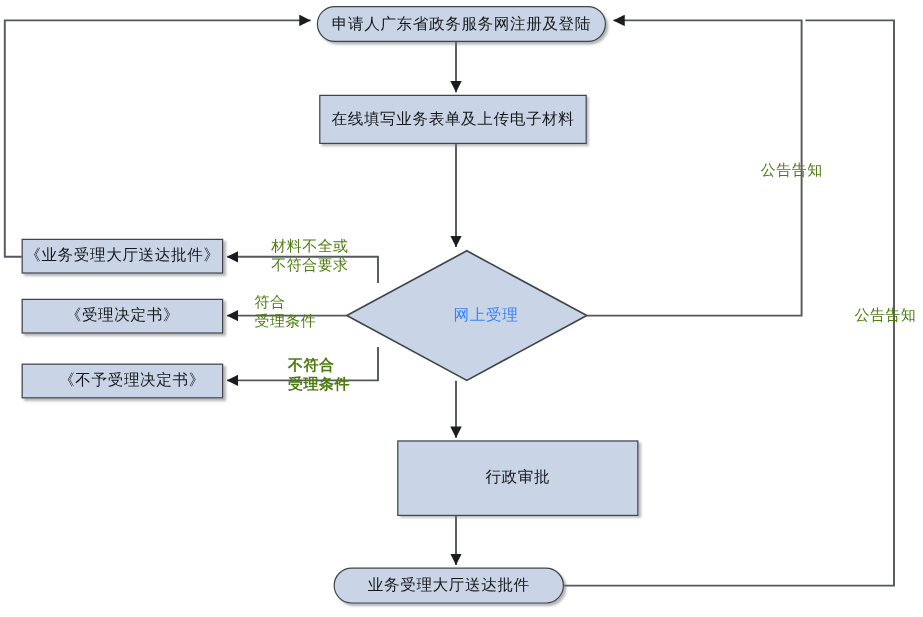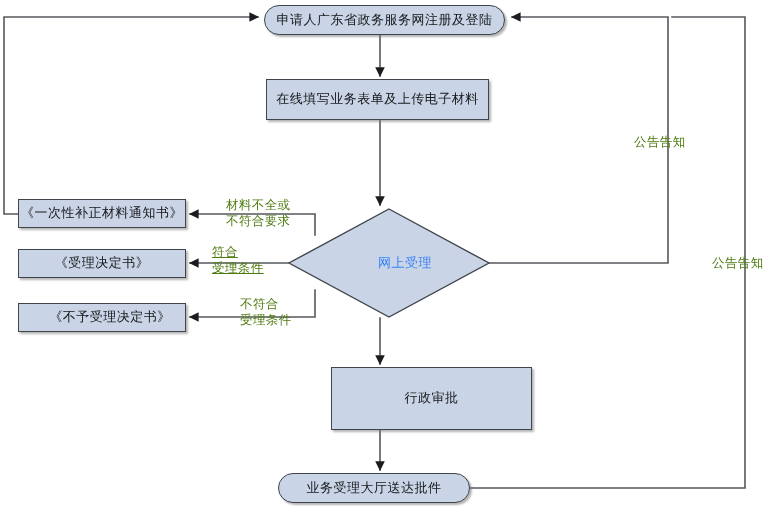--- a/index.html
+++ b/index.html
@@ -127,21 +127,21 @@
   </div>
 
   <div class="diamond-wrap" style="left:288px; top:208px; width:202px; height:110px;">
     <svg width="202" height="110" viewBox="0 0 202 110" xmlns="http://www.w3.org/2000/svg">
       <polygon points="101,1 201,55 101,109 1,55" fill="#c9d5e6" stroke="#40454c" stroke-width="1.4"></polygon>
     </svg>
     <div class="diamond-label">网上受理</div>
   </div>
 
   <div class="node rect" style="left:18px; top:199px; width:168px; height:29px;">
-    <span>《一次性补正材料通知书》</span>
+    <span>《业务受理大厅送达批件》</span>
   </div>
 
   <div class="node rect" style="left:18px; top:249px; width:168px; height:29px;text-align:center;">
     <span>《受理决定书》</span>
   </div>
 
   <div class="node rect" style="left:18px; top:303px; width:168px; height:29px;padding-left:16px;">
     <span>《不予受理决定书》</span>
   </div>
 
@@ -149,23 +149,23 @@
     <span>行政审批</span>
   </div>
 
   <div class="node pill" style="left:278px; top:473px; width:192px; height:30px;">
     <span>业务受理大厅送达批件</span>
   </div>
 
   <div class="edge-label c" style="left:226px; top:197px;">材料不全或
 不符合要求</div>
 
-  <div class="edge-label c" style="left:212px; top:244px;text-decoration:underline;">符合
+  <div class="edge-label c" style="left:212px; top:244px;">符合
 受理条件</div>
 
-  <div class="edge-label c" style="left:240px; top:296px;">不符合
+  <div class="edge-label c" style="left:240px; top:296px;font-weight:bold;">不符合
 受理条件</div>
 
   <div class="edge-label l" style="left:634px; top:134px;">公告告知</div>
 
   <div class="edge-label l" style="left:712px; top:255px;">公告告知</div>
 
 </div>
 
 </body></html>

